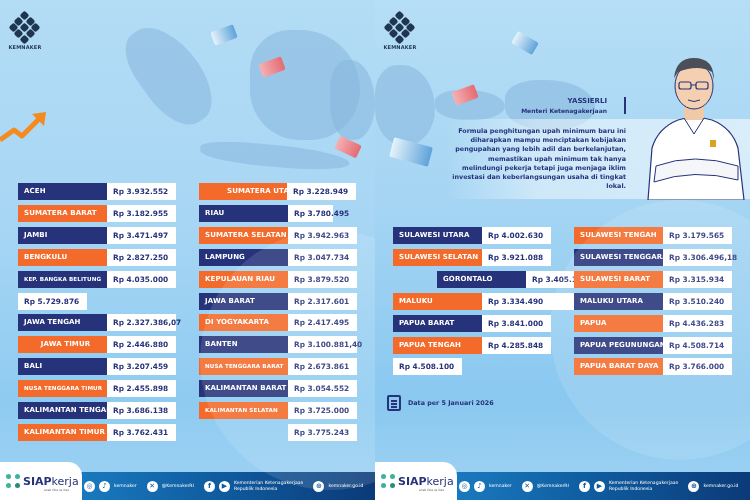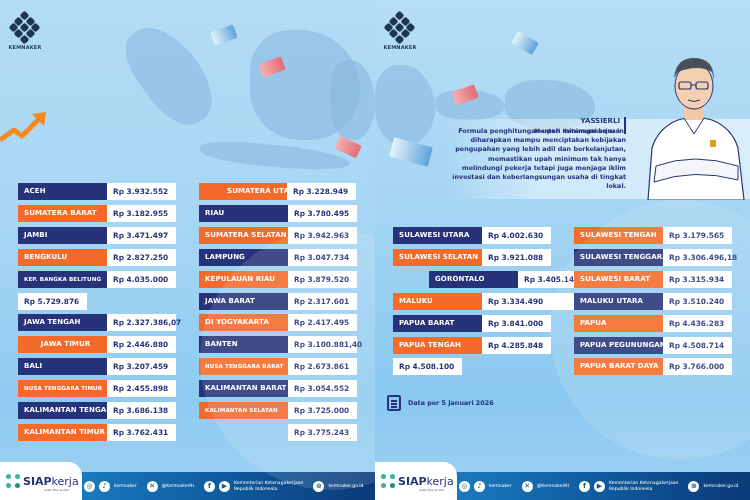--- a/index.html
+++ b/index.html
@@ -36,21 +36,21 @@
 
   
   .row { position: absolute; height: 17px; display: flex; }
   .row .prov { height: 17px; color: #fff; font-weight: bold; font-size: 7px; line-height: 17px; padding-left: 6px; white-space: nowrap; letter-spacing: 0.1px; }
   .row .prov.small { font-size: 5.6px; }
   .row .val { height: 17px; background: #fff; color: #26337a; font-weight: bold; font-size: 7.4px; line-height: 17px; padding-left: 6px; white-space: nowrap; }
   .navy { background: #26337a; }
   .orange { background: #f36a2a; }
 
   
-  .minister-name { position: absolute; right: 124px; top: 97px; text-align: right; border-right: 2px solid #26337a; padding-right: 4px; margin-top: 20px; }
+  .minister-name { position: absolute; right: 124px; top: 97px; text-align: right; border-right: 2px solid #26337a; padding-right: 17px; }
   .mn1 { font-size: 7px; font-weight: bold; color: #26337a; }
   .mn2 { font-size: 6px; font-weight: bold; color: #26337a; margin-top: 2px; }
   .quote-box { position: absolute; left: 70px; top: 119px; width: 305px; height: 80px;
     background: linear-gradient(90deg, rgba(255,255,255,0) 0%, rgba(255,255,255,0.45) 30%, rgba(255,255,255,0.55) 100%); }
   .quote { position: absolute; right: 124px; top: 127px; width: 180px; text-align: right; font-size: 6.4px; line-height: 9.2px; color: #26337a; font-weight: bold; }
   .person { position: absolute; right: 0px; top: 48px; width: 112px; height: 152px; }
 
   .note { position: absolute; left: 12px; top: 395px; display: flex; align-items: center; }
   .note-icon { width: 14px; height: 16px; border: 2px solid #26337a; border-radius: 2px; position: relative; margin-right: 7px; }
   .note-icon::after { content: ""; position: absolute; left: 2px; top: 3px; width: 6px; height: 1.5px; background: #26337a; box-shadow: 0 3px 0 #26337a, 0 6px 0 #26337a; }
@@ -154,21 +154,21 @@
           <div class="val" style="width: 69px;">Rp 3.762.431</div>
         </div>
       </div>
     <div id="left-col2">
         <div class="row" style="left: 199px; top: 183px;">
           <div class="prov orange" style="width: 88px; padding-left: 28px;">SUMATERA UTARA</div>
           <div class="val" style="width: 69px;">Rp 3.228.949</div>
         </div>
         <div class="row" style="left: 199px; top: 204.9px;">
           <div class="prov navy" style="width: 89px;">RIAU</div>
-          <div class="val" style="width: 69px;">Rp 3.780.495</div>
+          <div class="val" style="width: 45px;">Rp 3.780.495</div>
         </div>
         <div class="row" style="left: 199px; top: 226.8px;">
           <div class="prov orange" style="width: 89px;">SUMATERA SELATAN</div>
           <div class="val" style="width: 69px;">Rp 3.942.963</div>
         </div>
         <div class="row" style="left: 199px; top: 248.7px;">
           <div class="prov navy" style="width: 89px;">LAMPUNG</div>
           <div class="val" style="width: 69px;">Rp 3.047.734</div>
         </div>
         <div class="row" style="left: 199px; top: 270.6px;">
@@ -279,21 +279,21 @@
 
     <div id="right-col1">
         <div class="row" style="left: 18px; top: 227px;">
           <div class="prov navy" style="width: 89px;">SULAWESI UTARA</div>
           <div class="val" style="width: 69px;">Rp 4.002.630</div>
         </div>
         <div class="row" style="left: 18px; top: 248.9px;">
           <div class="prov orange" style="width: 89px;">SULAWESI SELATAN</div>
           <div class="val" style="width: 69px;">Rp 3.921.088</div>
         </div>
-        <div class="row" style="left: 14px; top: 270.8px; padding-left: 40px;">
+        <div class="row" style="left: 22px; top: 270.8px; padding-left: 40px;">
           <div class="prov navy" style="width: 89px;">GORONTALO</div>
           <div class="val" style="width: 69px;">Rp 3.405.144</div>
         </div>
         <div class="row" style="left: 18px; top: 292.7px;">
           <div class="prov orange" style="width: 89px;">MALUKU</div>
           <div class="val" style="width: 92px;">Rp 3.334.490</div>
         </div>
         <div class="row" style="left: 18px; top: 314.6px;">
           <div class="prov navy" style="width: 89px;">PAPUA BARAT</div>
           <div class="val" style="width: 69px;">Rp 3.841.000</div>

